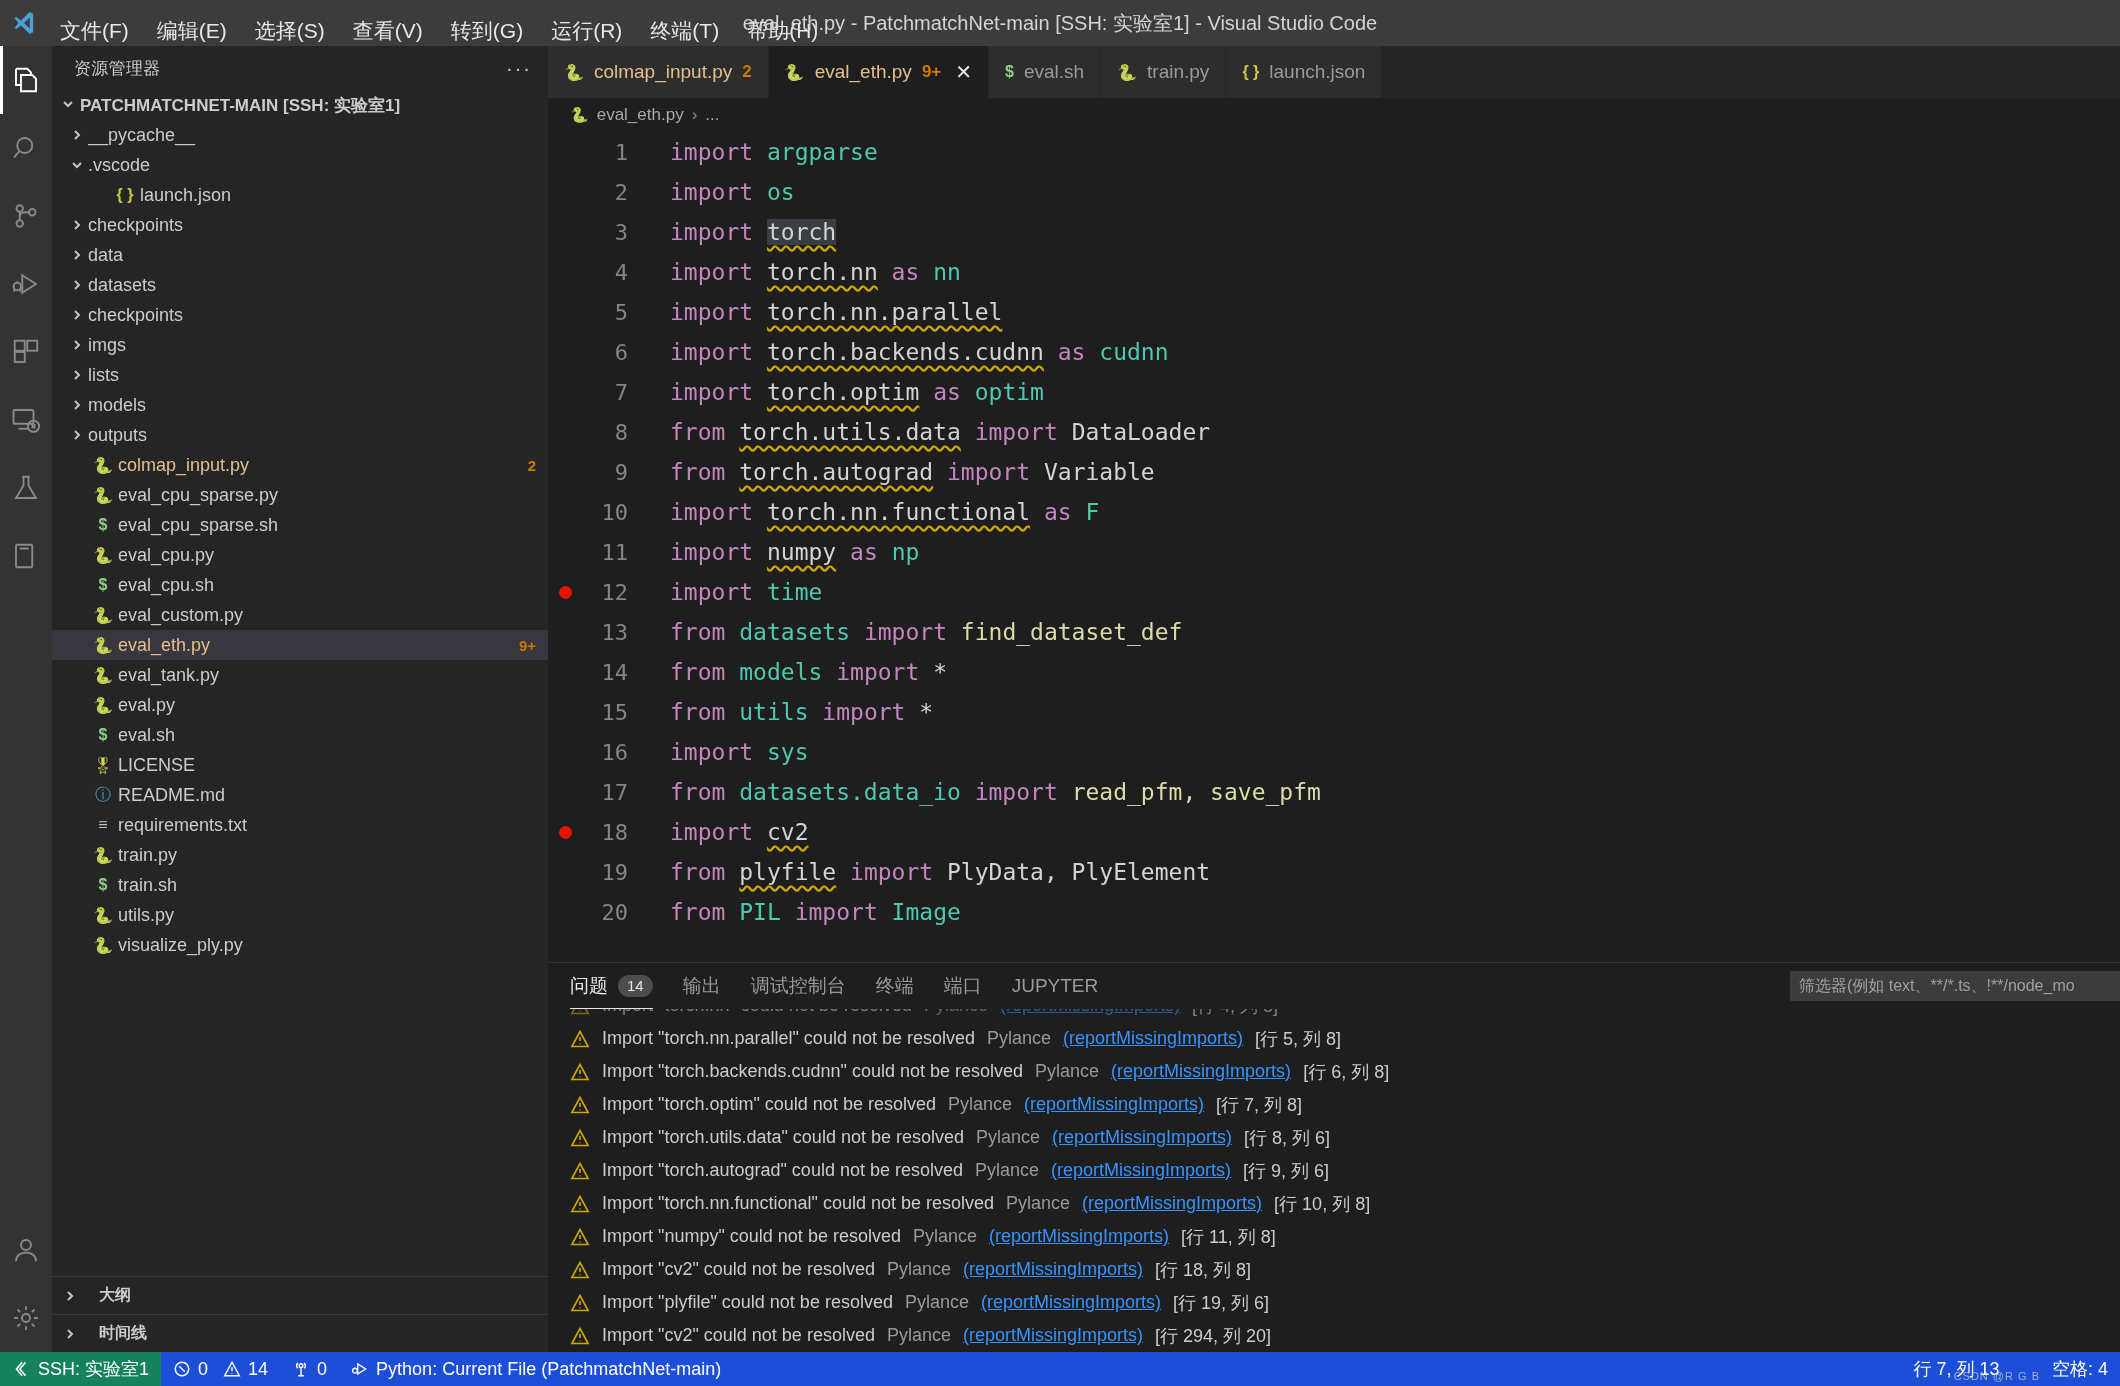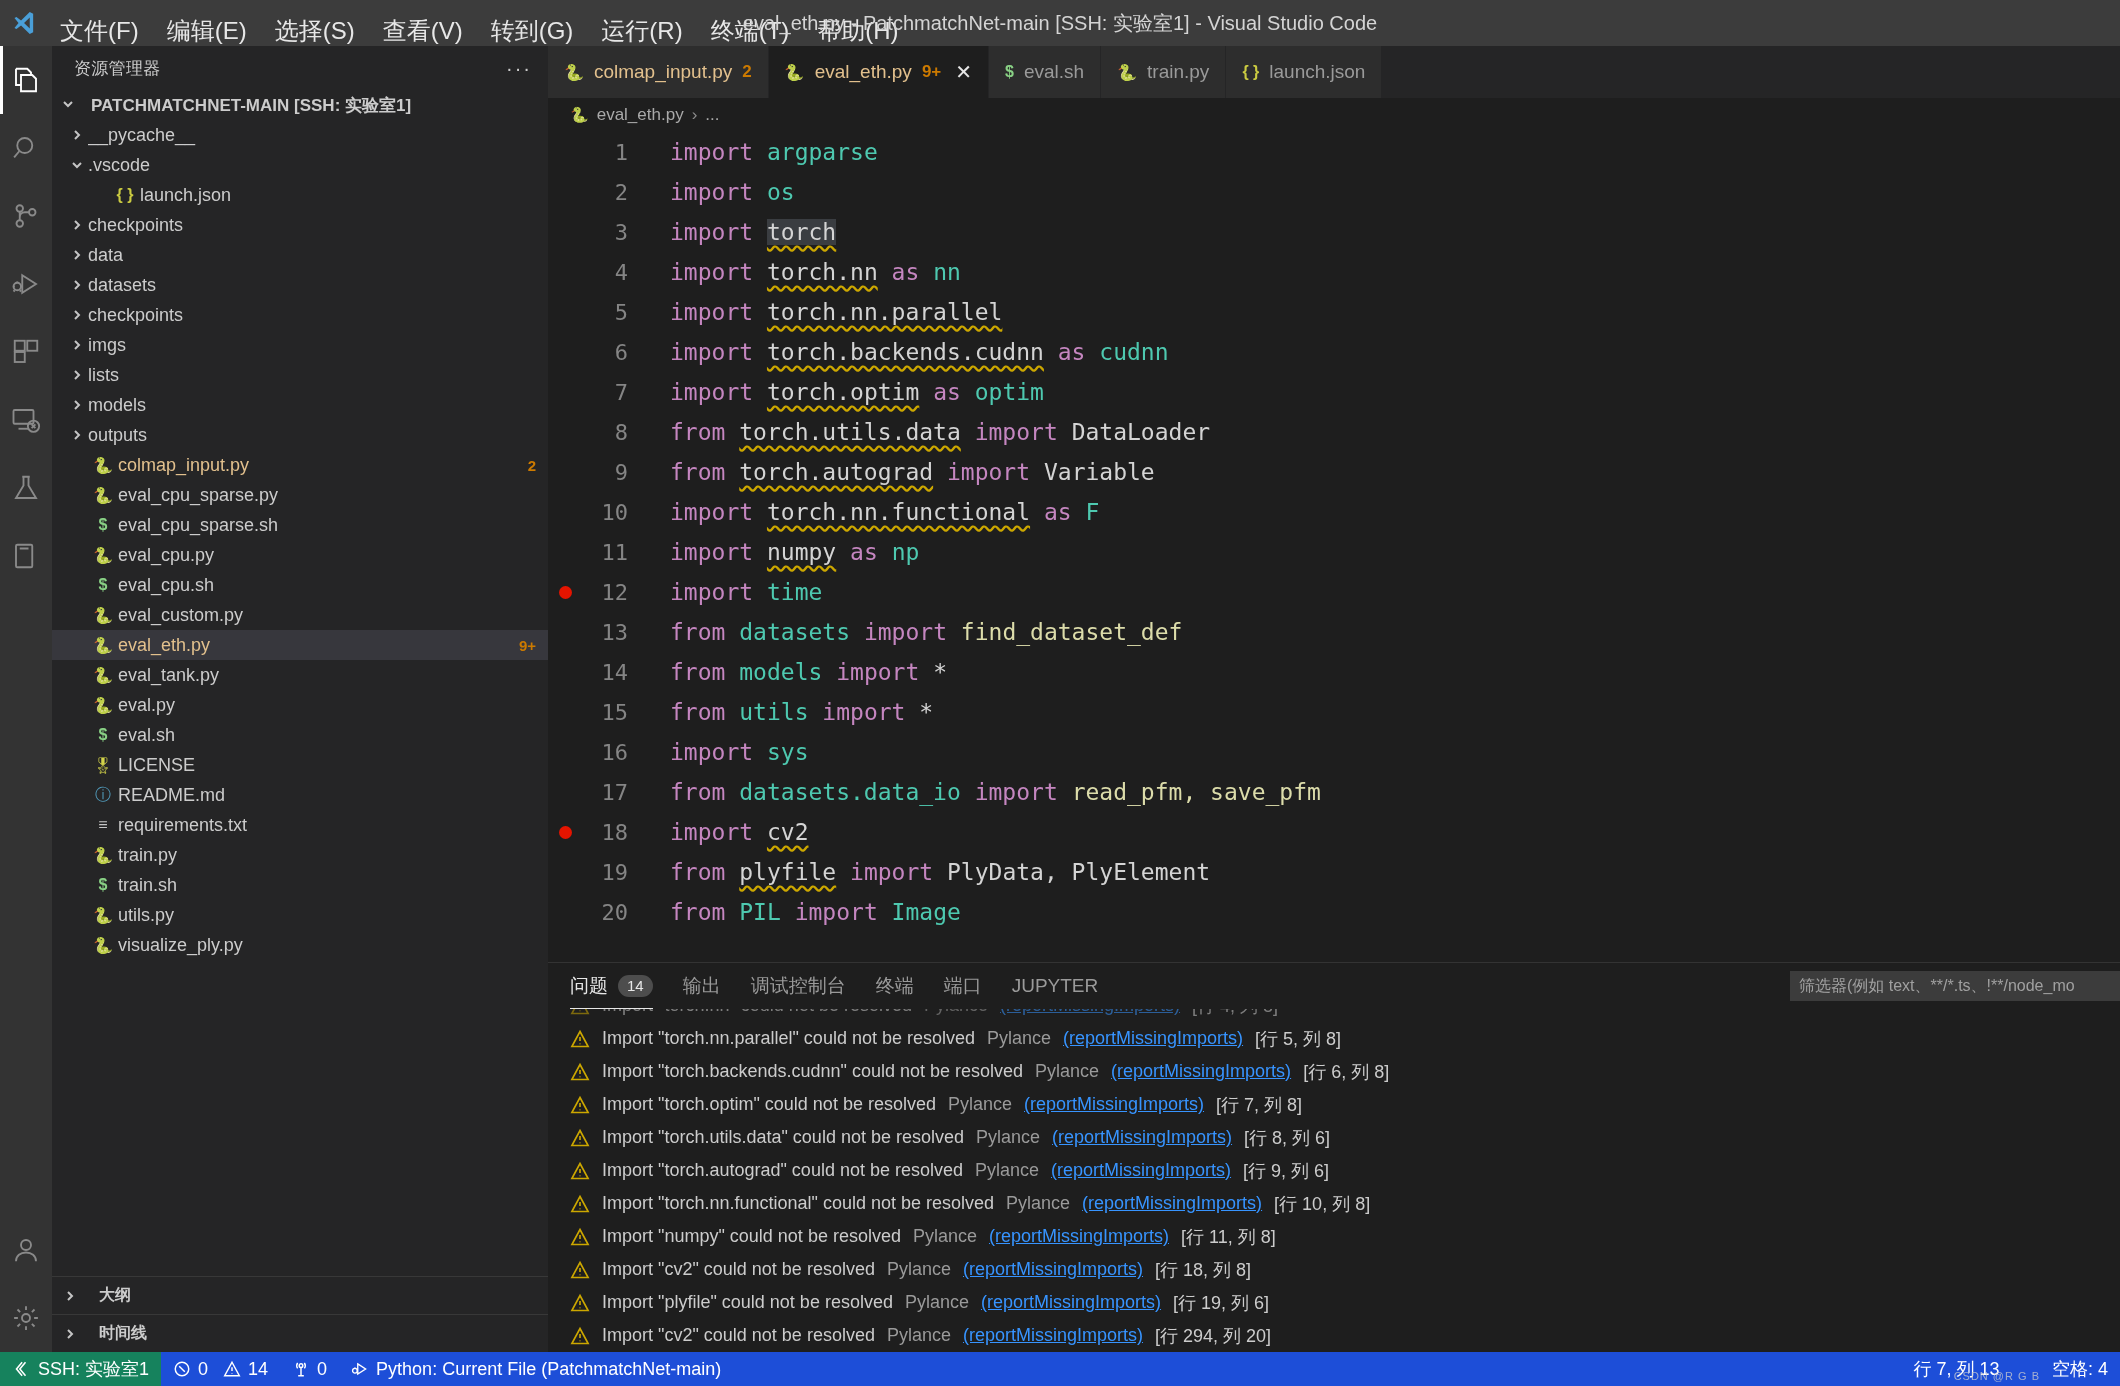--- a/index.html
+++ b/index.html
@@ -18,21 +18,21 @@
     background: #3c3c3c;
     display: flex; align-items: center;
     position: relative;
     color: #cccccc;
   }
   .vs-logo { width: 46px; height: 46px; display:flex; align-items:center; justify-content:center; }
   .vs-logo svg { width: 26px; height: 26px; }
   .menu { display: flex; align-items: center; height: 46px; }
   .menu-item {
     padding: 0 14px; height: 30px; line-height: 46px;
-    font-size: 24px; color: #e7e7e7; white-space: nowrap; cursor: default;
+    font-size: 21px; color: #e7e7e7; white-space: nowrap; cursor: default;
   }
   .window-title {
     position: absolute; left: 0; right: 0; text-align: center;
     font-size: 20px; color: #d4d4d4; pointer-events: none;
     white-space: nowrap;
   }
 
   
   .body-row { flex: 1 1 auto; display: flex; min-height: 0; }
 
@@ -58,21 +58,21 @@
     display: flex; flex-direction: column; min-height: 0;
   }
   .sidebar-title {
     height: 44px; display: flex; align-items: center; padding: 0 16px 0 22px;
     color: #cccccc; font-size: 17px; letter-spacing: .3px;
     justify-content: space-between;
   }
   .sidebar-title .more { font-size: 20px; color:#cccccc; letter-spacing: 2px; cursor:pointer; }
   .tree { flex: 1 1 auto; overflow: hidden; }
   .tree-root {
-    height: 30px; display:flex; align-items:center; gap:17px; padding-left: 10px;
+    height: 30px; display:flex; align-items:center; gap:6px; padding-left: 10px;
     font-size: 17px; font-weight: bold; color:#ccc; white-space: nowrap;
   }
   .row {
     height: 30px; display: flex; align-items: center; font-size: 18px;
     color: #cccccc; white-space: nowrap; cursor: pointer; padding-right: 12px;
   }
   .row.selected { background: #37373d; }
   .row .chev { width: 22px; display:flex; justify-content:center; color:#c5c5c5; flex:0 0 22px; }
   .row .chev svg { width: 12px; height: 12px; stroke: #c5c5c5; stroke-width: 2; fill:none; }
   .row .ficon { width: 30px; flex: 0 0 30px; display:flex; align-items:center; justify-content:center; font-size:16px; }

